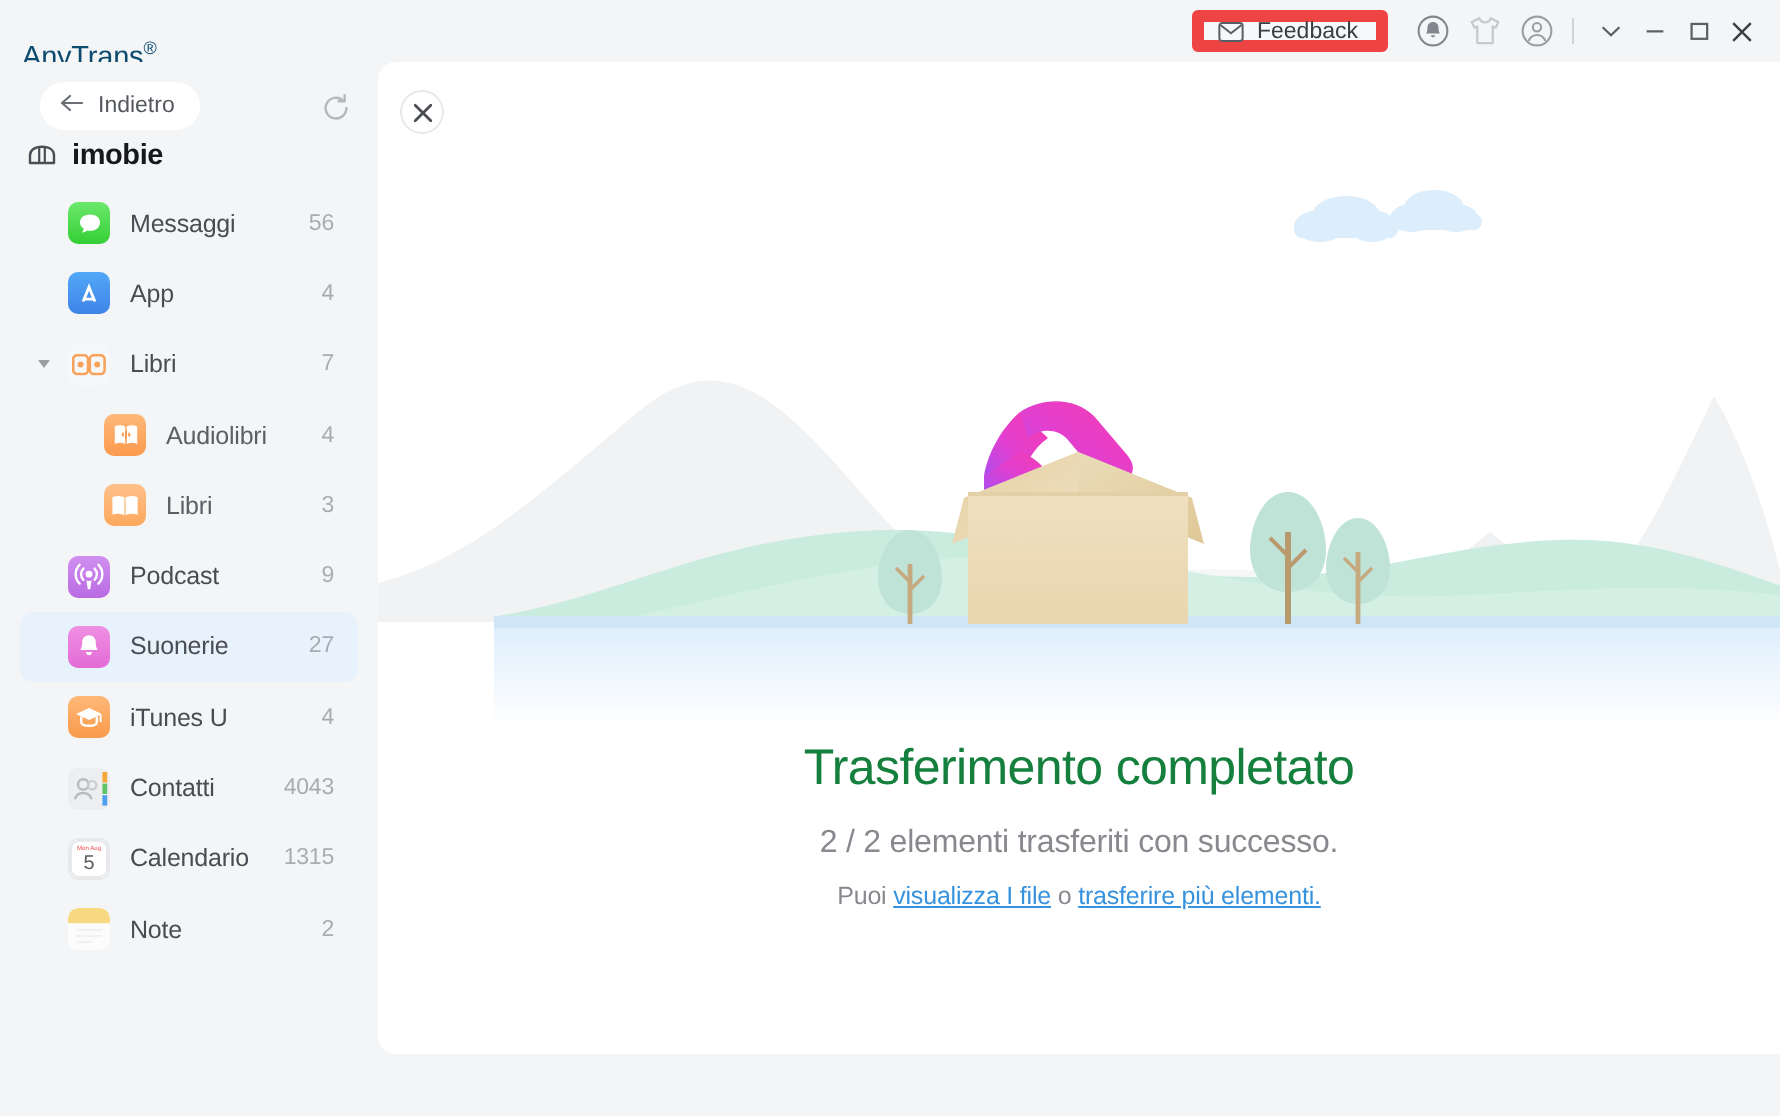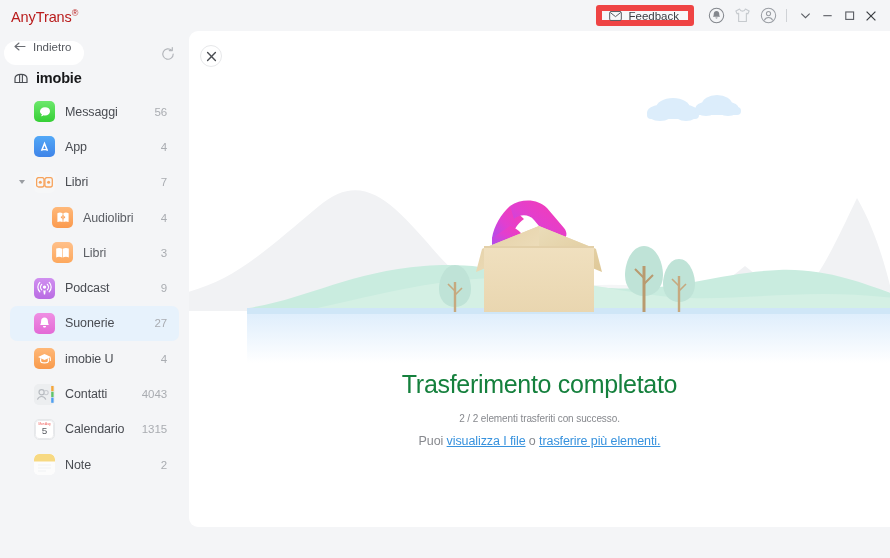--- a/index.html
+++ b/index.html
@@ -17,22 +17,22 @@
   }
 
   
   .titlebar {
     position: absolute; left: 0; top: 0;
     width: 890px; height: 31px;
     background: #f4f5f7;
     display: flex; align-items: center;
   }
   .app-title {
-    position: absolute; left: 11px; top: 8px;
-    font-size: 14.5px; color: #b91c1c; letter-spacing: -0.1px;
+    position: absolute; left: 11px; top: 19px;
+    font-size: 14.5px; color: #0c4a6e; letter-spacing: -0.1px;
   }
   .app-title .reg { font-size: 9px; vertical-align: super; }
 
   .tb-right {
     position: absolute; right: 8px; top: 0; height: 31px;
     display: flex; align-items: center; gap: 0px;
   }
   .feedback-btn {
     display: flex; align-items: center; gap: 6px;
     height: 21px; padding: 0 9px 0 7px;
@@ -55,24 +55,24 @@
 
   
   .sidebar {
     position: absolute; left: 0; top: 31px;
     width: 189px; height: 527px;
     background: #f4f5f7;
     overflow: hidden;
   }
   .sb-top { position: relative; height: 56px; }
   .back-btn {
-    position: absolute; left: 4px; top: 10px;
+    position: absolute; left: 20px; top: 10px;
     height: 24px; padding: 0 13px 0 10px;
     border-radius: 12px; background: #ffffff;
-    display: flex; gap: 7px;
+    display: flex; align-items: center; gap: 7px;
     font-size: 11.5px; color: #55585e;
   }
   .refresh-btn {
     position: absolute; left: 157px; top: 12px;
     width: 21px; height: 21px;
     display: flex; align-items: center; justify-content: center;
   }
   .device-row {
     position: absolute; left: 14px; top: 39px;
     display: flex; gap: 8px;
@@ -154,21 +154,21 @@
   }
   .result {
     position: absolute; left: 0; top: 336px; width: 701px;
     text-align: center;
   }
   .result-title {
     font-size: 25px; color: #15803d; font-weight: normal;
     letter-spacing: -0.3px; line-height: 34px;
   }
   .result-sub {
-    font-size: 10px; color: #87898e; margin-top: 12px; letter-spacing: -0.1px;
+    font-size: 16px; color: #87898e; margin-top: 12px; letter-spacing: -0.1px;
   }
   .result-links {
     font-size: 12.5px; color: #87898e; margin-top: 10px; letter-spacing: -0.1px;
   }
   .result-links a {
     color: #3792de; text-decoration: underline; cursor: pointer;
   }
   .bottombar {
     position: absolute; left: 189px; top: 527px;
     width: 701px; height: 31px; background: #f4f5f7;
@@ -346,21 +346,21 @@
           <div class="nav-count">27</div>
         </div>
         <div class="nav-item">
           <div class="nav-icon ic-itunesu">
             <svg width="15" height="13" viewBox="0 0 15 13">
               <path d="M7.5 2 L14 5 L7.5 8 L1 5 Z" fill="#fff"></path>
               <path d="M3.6 6.2 V9 C3.6 10.2 5.4 10.9 7.5 10.9 C9.6 10.9 11.4 10.2 11.4 9 V6.2" fill="none" stroke="#fff" stroke-width="1.2"></path>
               <path d="M13.3 5.4 V9" stroke="#fff" stroke-width="1"></path>
             </svg>
           </div>
-          <div class="nav-label">imobie U</div>
+          <div class="nav-label">iTunes U</div>
           <div class="nav-count">4</div>
         </div>
         <div class="nav-item">
           <div class="nav-icon ic-contatti">
             <svg width="21" height="21" viewBox="0 0 21 21">
               <rect x="0" y="0" width="21" height="21" rx="5" fill="#eceef0"></rect>
               <rect x="17.2" y="2" width="2.4" height="5.2" fill="#f4a63a"></rect>
               <rect x="17.2" y="7.8" width="2.4" height="5.2" fill="#5fc36a"></rect>
               <rect x="17.2" y="13.6" width="2.4" height="5.2" fill="#4f9ff0"></rect>
               <circle cx="7.6" cy="8.2" r="2.6" fill="none" stroke="#b7bbc0" stroke-width="1.2"></circle>

